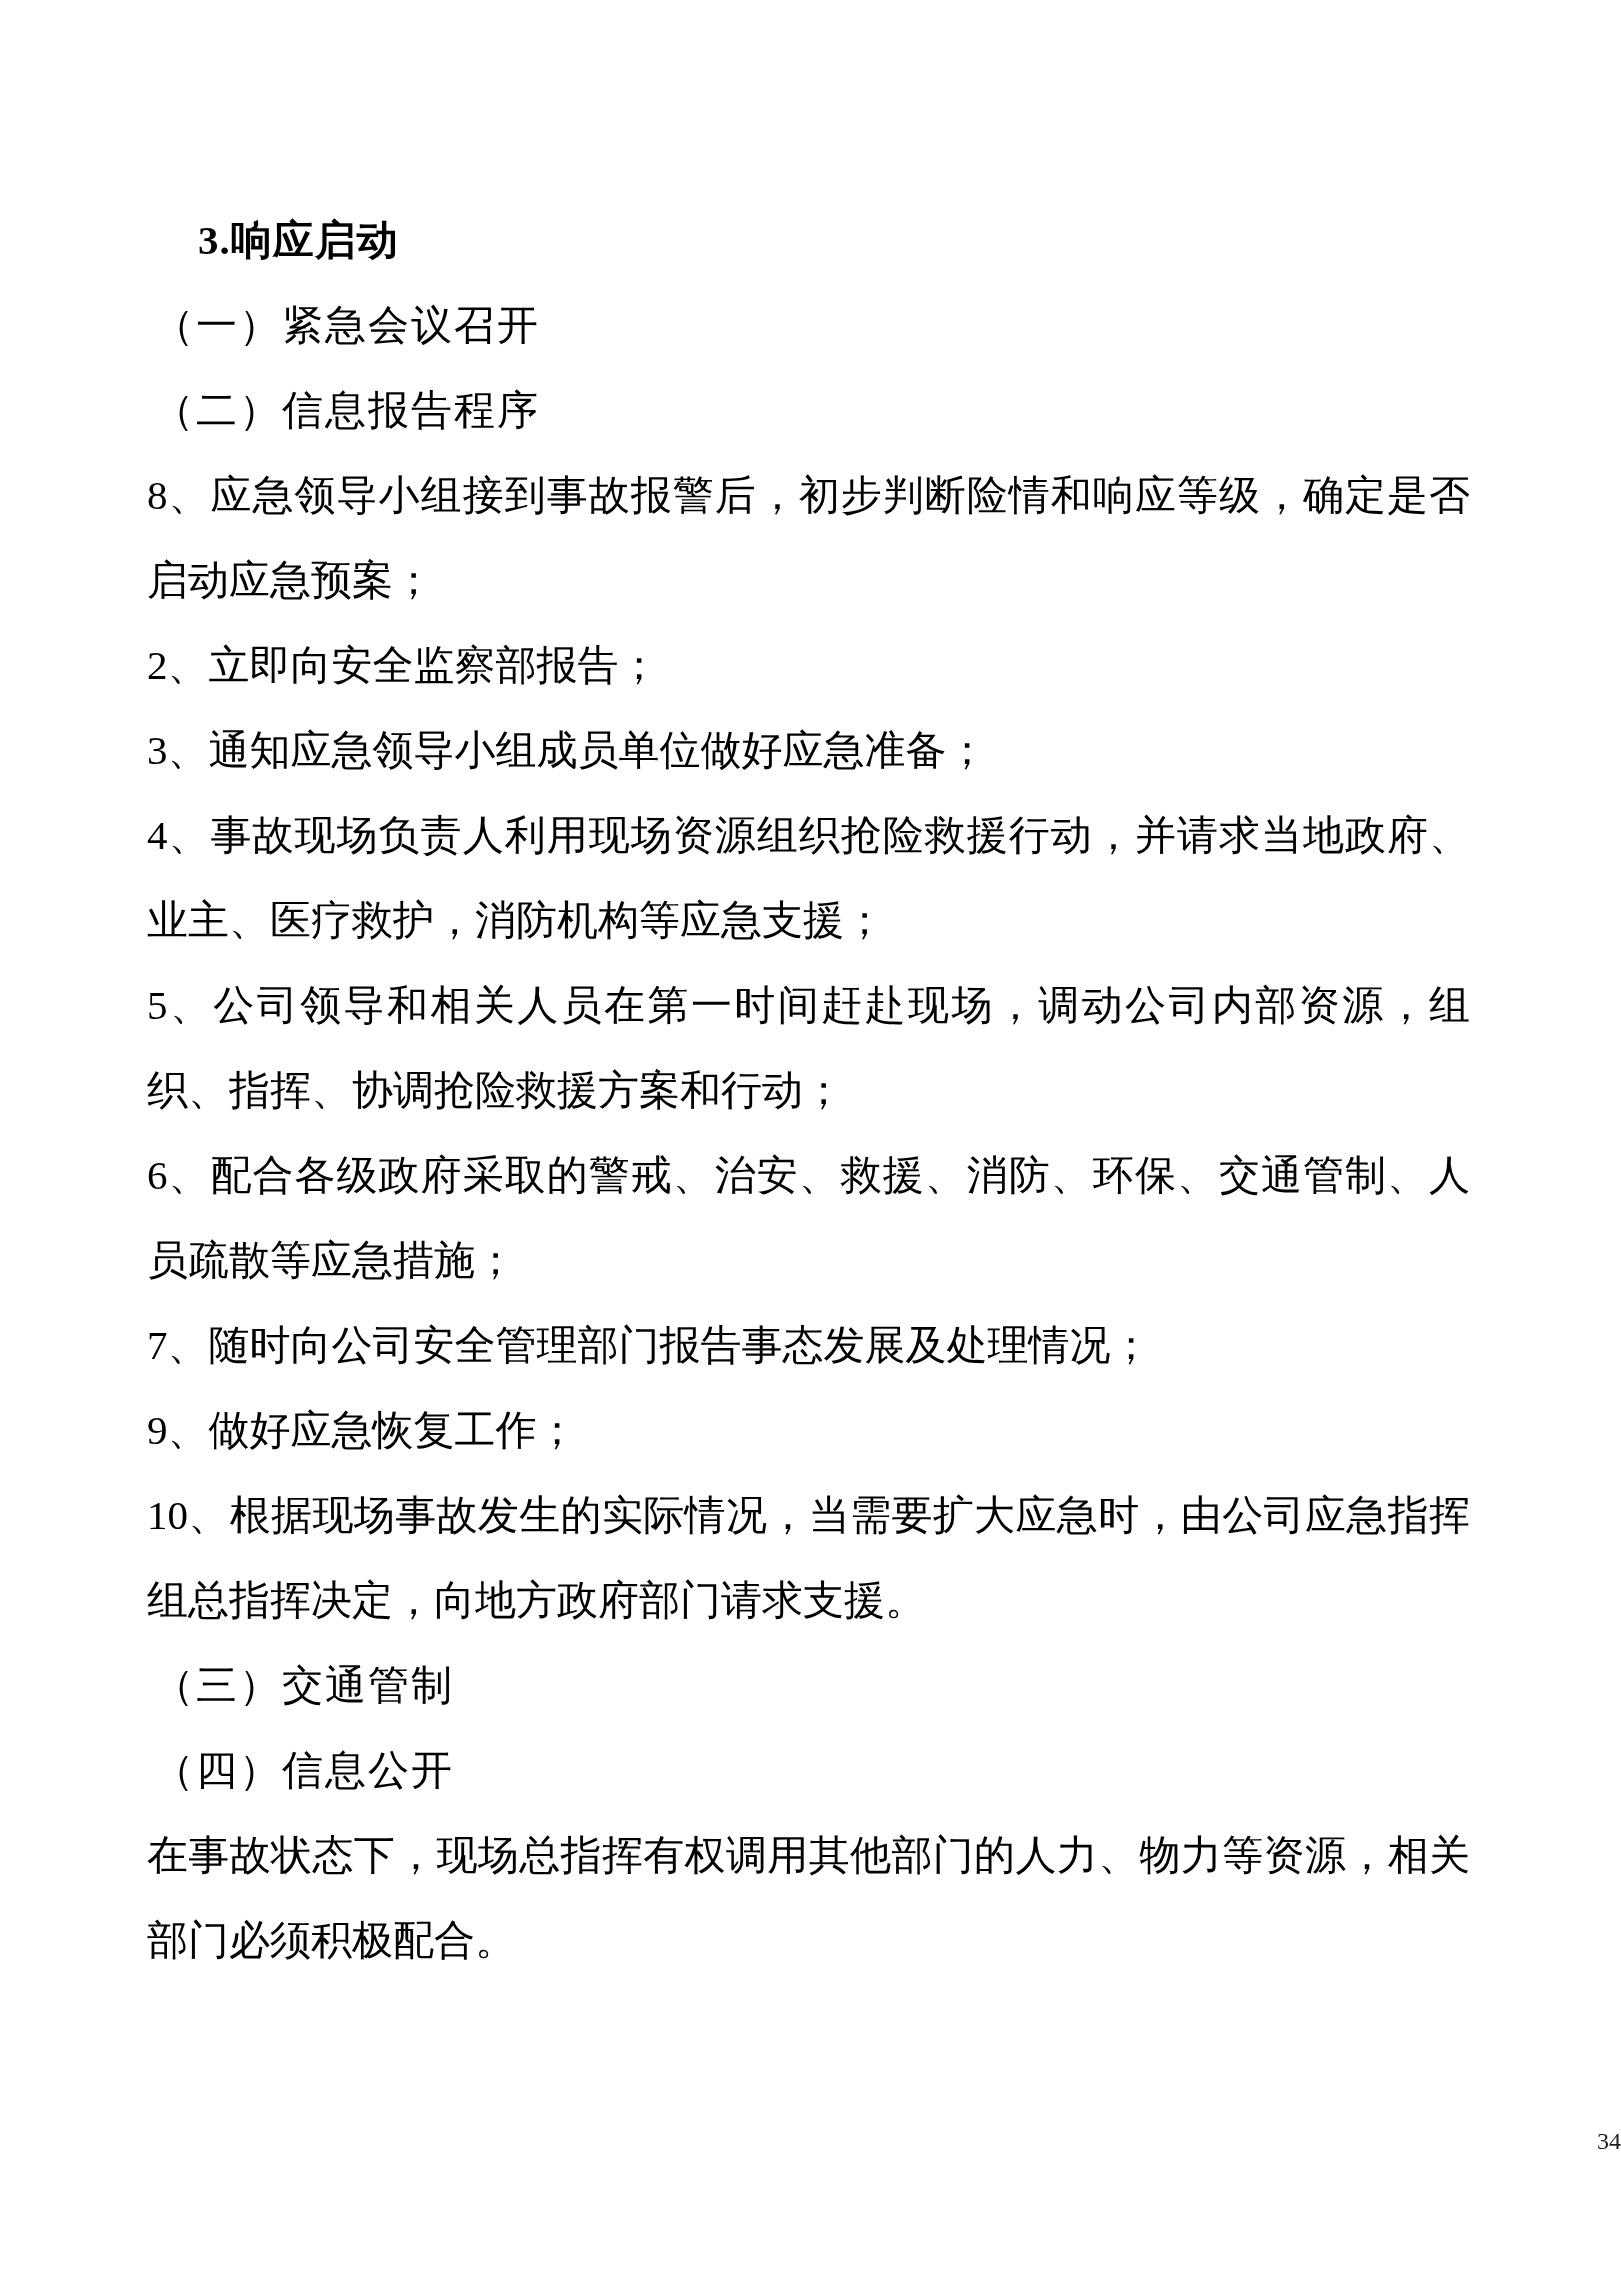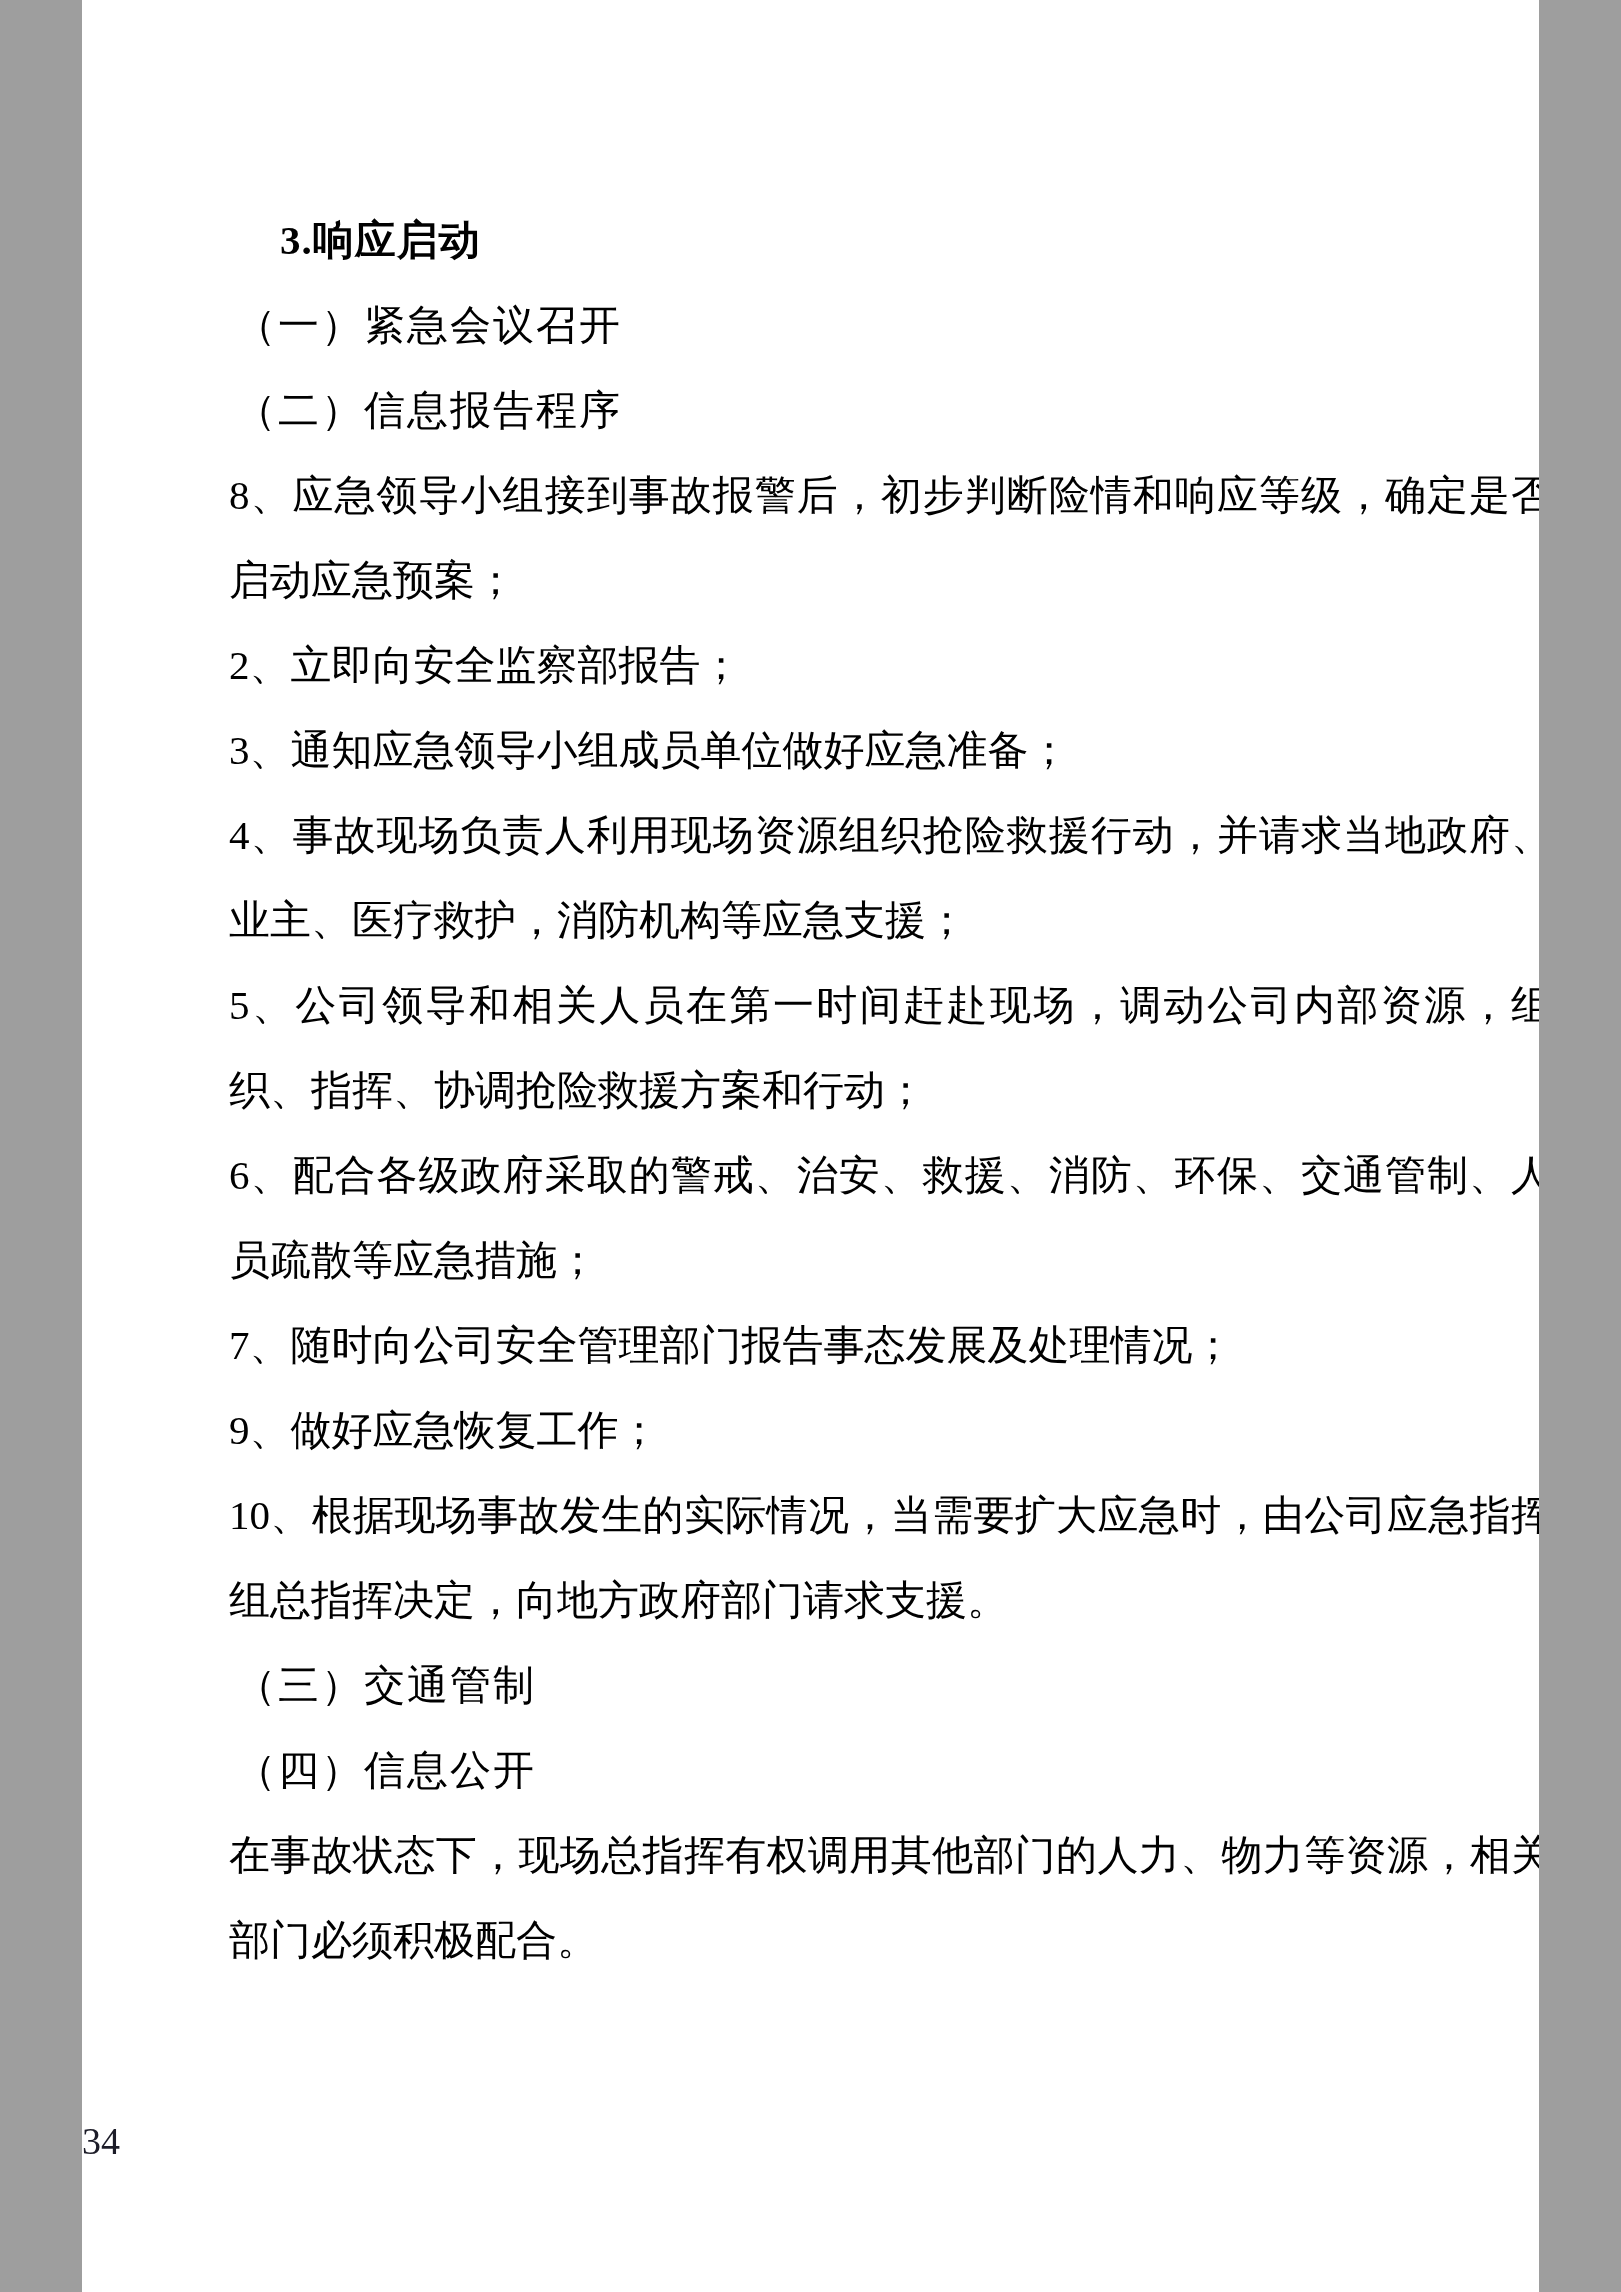--- a/index.html
+++ b/index.html
@@ -1,19 +1,19 @@
 <!DOCTYPE html>
 <html><head>
 <meta charset="utf-8">
 <style>
   * { margin: 0; padding: 0; box-sizing: border-box; }
   html, body { background: #9e9e9e; }
   .page {
     position: relative;
-    width: 1457px;
+    width: 1621px;
     height: 2293px;
     background: #ffffff;
     margin: 0 auto;
     font-family: "Liberation Serif", "DejaVu Serif", serif;
     color: #000000;
     overflow: hidden;
   }
   .content {
     position: absolute;
     top: 198px;
@@ -38,22 +38,22 @@
     font-weight: normal;
     text-align: left;
     text-indent: 5.9px;
     letter-spacing: 2px;
   }
   .page-number {
     position: absolute;
     top: 2119px;
     left: 0;
     width: 100%;
-    text-align: left;
-    font-size: 38px;
+    text-align: right;
+    font-size: 24px;
     line-height: 45px;
     color: #1c1c28;
     font-family: "Liberation Serif", "DejaVu Serif", serif;
   }
 </style>
 </head>
 <body>
 
 <div class="page">
   <div class="content">

